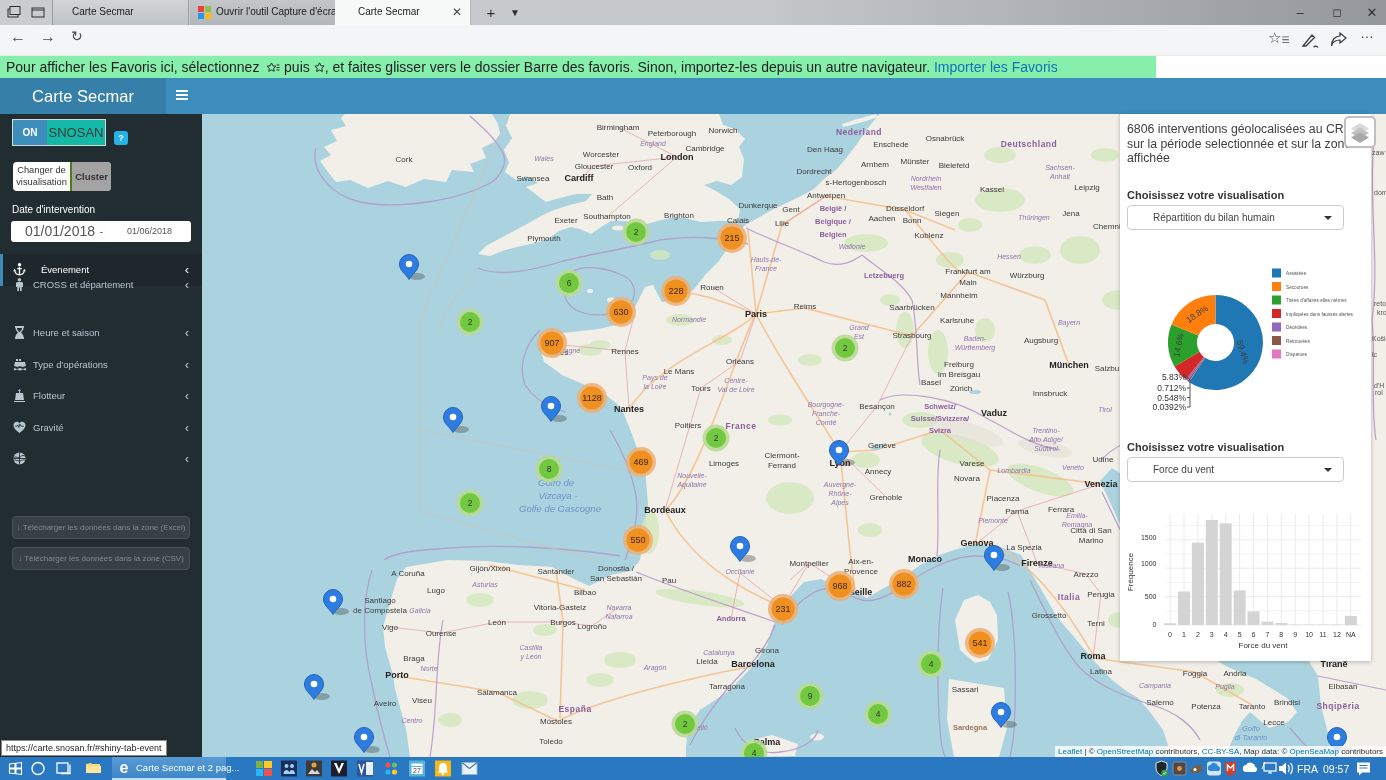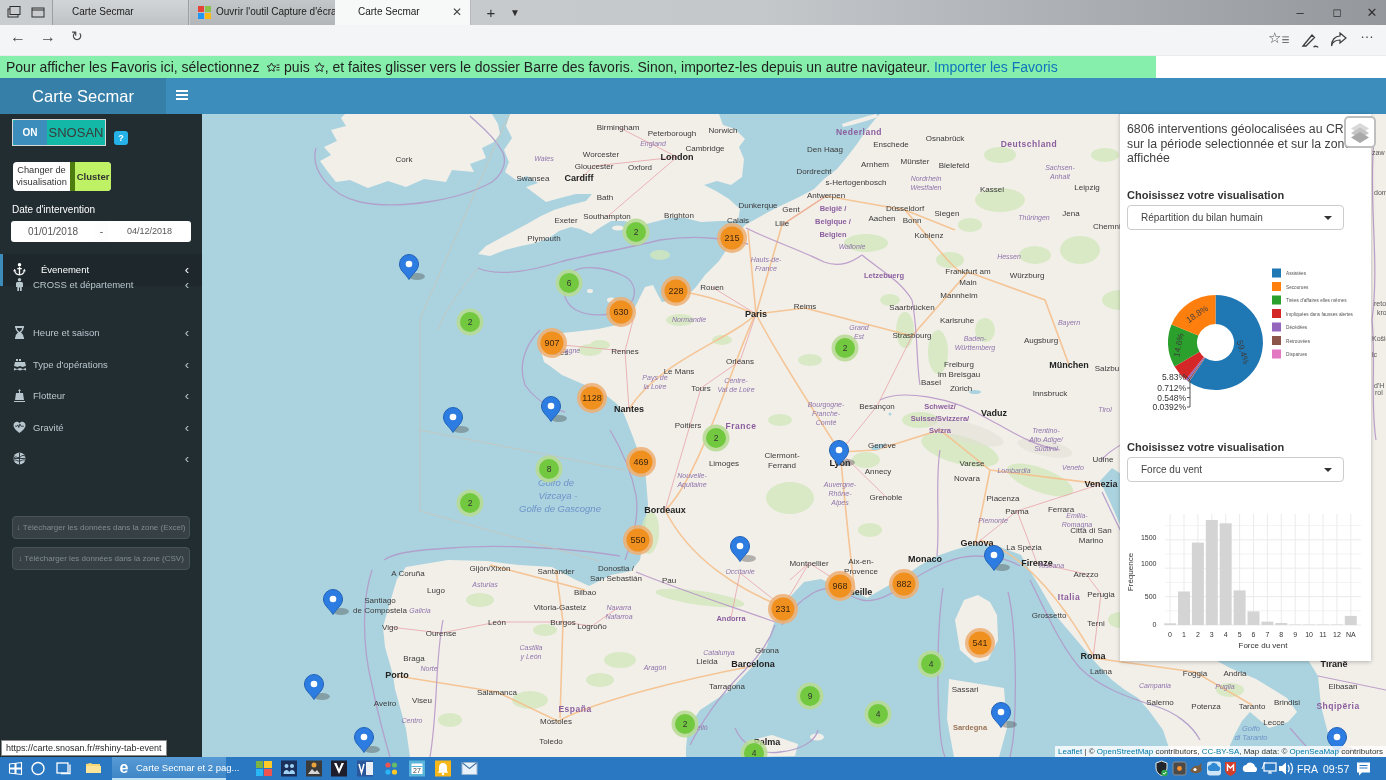--- a/index.html
+++ b/index.html
@@ -29,21 +29,21 @@
 .mitem .txt{position:absolute;left:33px;top:0;white-space:nowrap}
 .mitem .chev{position:absolute;right:13px;top:0;font-size:13px}
 .mitem svg{position:absolute;left:13px;top:9px}
 .mactive{background:#1e282c;color:#fff;border-left:3px solid #3c8dbc}
 .mactive .txt{left:38px}.mactive svg{left:10px}
 .dlbtn{position:absolute;left:12px;width:178px;height:23px;border:1px solid #46535a;border-radius:4px;background:rgba(244,244,244,0.10);color:#7f8c91;font-size:8px;line-height:21px;text-align:center;white-space:nowrap}
 
 #panel{left:1120px;top:114px;width:251px;height:547px;background:#fff;overflow:hidden;box-shadow:0 1px 4px rgba(0,0,0,.25)}
 .ptitle{position:absolute;left:7px;font-size:12.3px;color:#404040;white-space:nowrap}
 .plabel{position:absolute;left:7px;font-size:11px;font-weight:bold;color:#333;white-space:nowrap}
-.psel{position:absolute;left:7px;width:217px;height:25px;border:1px solid #ccc;border-radius:4px;background:#fff;font-size:10px;color:#444;line-height:23px;padding-left:13px}
+.psel{position:absolute;left:7px;width:217px;height:25px;border:1px solid #ccc;border-radius:4px;background:#fff;font-size:10px;color:#444;line-height:23px;padding-left:25px}
 .caret{position:absolute;right:11px;top:10px;width:0;height:0;border-left:4.5px solid transparent;border-right:4.5px solid transparent;border-top:4.5px solid #333}
 
 #layersctl{left:1344px;top:116px;width:32px;height:32px;background:#fff;border:2px solid rgba(0,0,0,0.25);border-radius:5px}
 #attrib{right:0;top:746px;height:11.5px;background:rgba(255,255,255,0.8);font-size:8px;color:#333;line-height:12.5px;padding:0 3px;white-space:nowrap}
 #attrib a{color:#0078a8;text-decoration:none}
 #tooltip{left:1px;top:740px;height:16px;background:#fff;border:1px solid #8a8a8a;font-size:9px;color:#2a2a2a;line-height:14px;padding:0 4px;white-space:nowrap}
 #taskbar{left:0;top:757px;width:1386px;height:23px;background:#2b78c2}
 .tbt{position:absolute;top:0;height:23px}
 .trayt{position:absolute;top:6px;color:#fff;font-size:10.5px;white-space:nowrap}
 </style></head>
@@ -682,27 +682,27 @@
     </div>
 
 <div class="abs" id="side">
  <div class="abs" style="left:13px;top:6px;width:92px;height:25px;background:#14b8a6;border-radius:0;box-shadow:0 0 0 1px #d7d7d7">
    <div class="abs" style="left:0;top:0;width:34px;height:25px;background:#3c8dbc;border-radius:4px 0 0 4px;color:#fff;font-size:10px;font-weight:bold;text-align:center;line-height:25px">ON</div>
    <div class="abs" style="left:34px;top:0;width:58px;height:25px;color:#3a3a3a;font-size:13px;text-align:center;line-height:25px">SNOSAN</div>
  </div>
  <div class="abs" style="left:114px;top:17px;width:14px;height:14px;background:#25b2e8;border-radius:3px;color:#fff;font-size:9px;font-weight:bold;text-align:center;line-height:14px">?</div>
  <div class="abs" style="left:13px;top:48px;width:98px;height:29px;background:#fff;border-radius:4px">
    <div class="abs" style="left:0;top:2px;width:57px;color:#333;font-size:9.3px;text-align:center;line-height:12px">Changer de<br>visualisation</div>
-   <div class="abs" style="left:57px;top:0;width:41px;height:29px;background:#bef264;border-radius:0 4px 4px 0;border-left:5px solid #4d7c0f;color:#333;font-size:9.5px;font-weight:bold;text-align:center;line-height:29px">Cluster</div>
+   <div class="abs" style="left:57px;top:0;width:41px;height:29px;background:#a3a3a3;border-radius:0 4px 4px 0;border-left:2px solid #4d7c0f;color:#333;font-size:9.5px;font-weight:bold;text-align:center;line-height:29px">Cluster</div>
  </div>
  <div class="abs" style="left:12px;top:90px;font-size:10px;font-weight:normal;color:#fff">Date d'intervention</div>
  <div class="abs" style="left:11px;top:107px;width:180px;height:21px;background:#fff;border-radius:3px">
-   <div class="abs" style="left:0;top:0;width:84px;text-align:center;line-height:21px;font-size:10px;color:#555">01/01/2018</div>
+   <div class="abs" style="left:0;top:0;width:84px;text-align:right;line-height:21px;font-size:14px;color:#555">01/01/2018</div>
    <div class="abs" style="left:84px;top:0;width:13px;text-align:center;line-height:21px;font-size:10px;color:#555;background:#fdfdfd">-</div>
-   <div class="abs" style="left:97px;top:0;width:83px;text-align:center;line-height:21px;font-size:9px;color:#555">04/12/2018</div>
+   <div class="abs" style="left:97px;top:0;width:83px;text-align:center;line-height:21px;font-size:9px;color:#555">01/06/2018</div>
  </div>
 
  <div class="mitem mactive" style="top:140px">
    <svg width="13" height="13" viewBox="0 0 13 13" fill="#fff">
           <path d="M6.5 0a1.8 1.8 0 1 0 .01 3.6A1.8 1.8 0 0 0 6.5 0zM5.8 4h1.4v1h1.6v1.3H7.2v4.9c1.8-.3 3.2-1.5 3.6-2.9l-1.3.4 1.9-3 1.6 2.7-1.1-.3c-.5 2.5-2.6 4.4-5.4 4.4S1.6 10.6 1.1 8.1L0 8.4l1.6-2.7 1.9 3-1.3-.4c.4 1.4 1.8 2.6 3.6 2.9V6.3H4.2V5h1.6z"></path>
         </svg>
    <span class="txt" style="color:#fff">Évenement</span>
         <span class="chev">‹</span>
       </div>
  <div class="mitem" style="top:155px">

